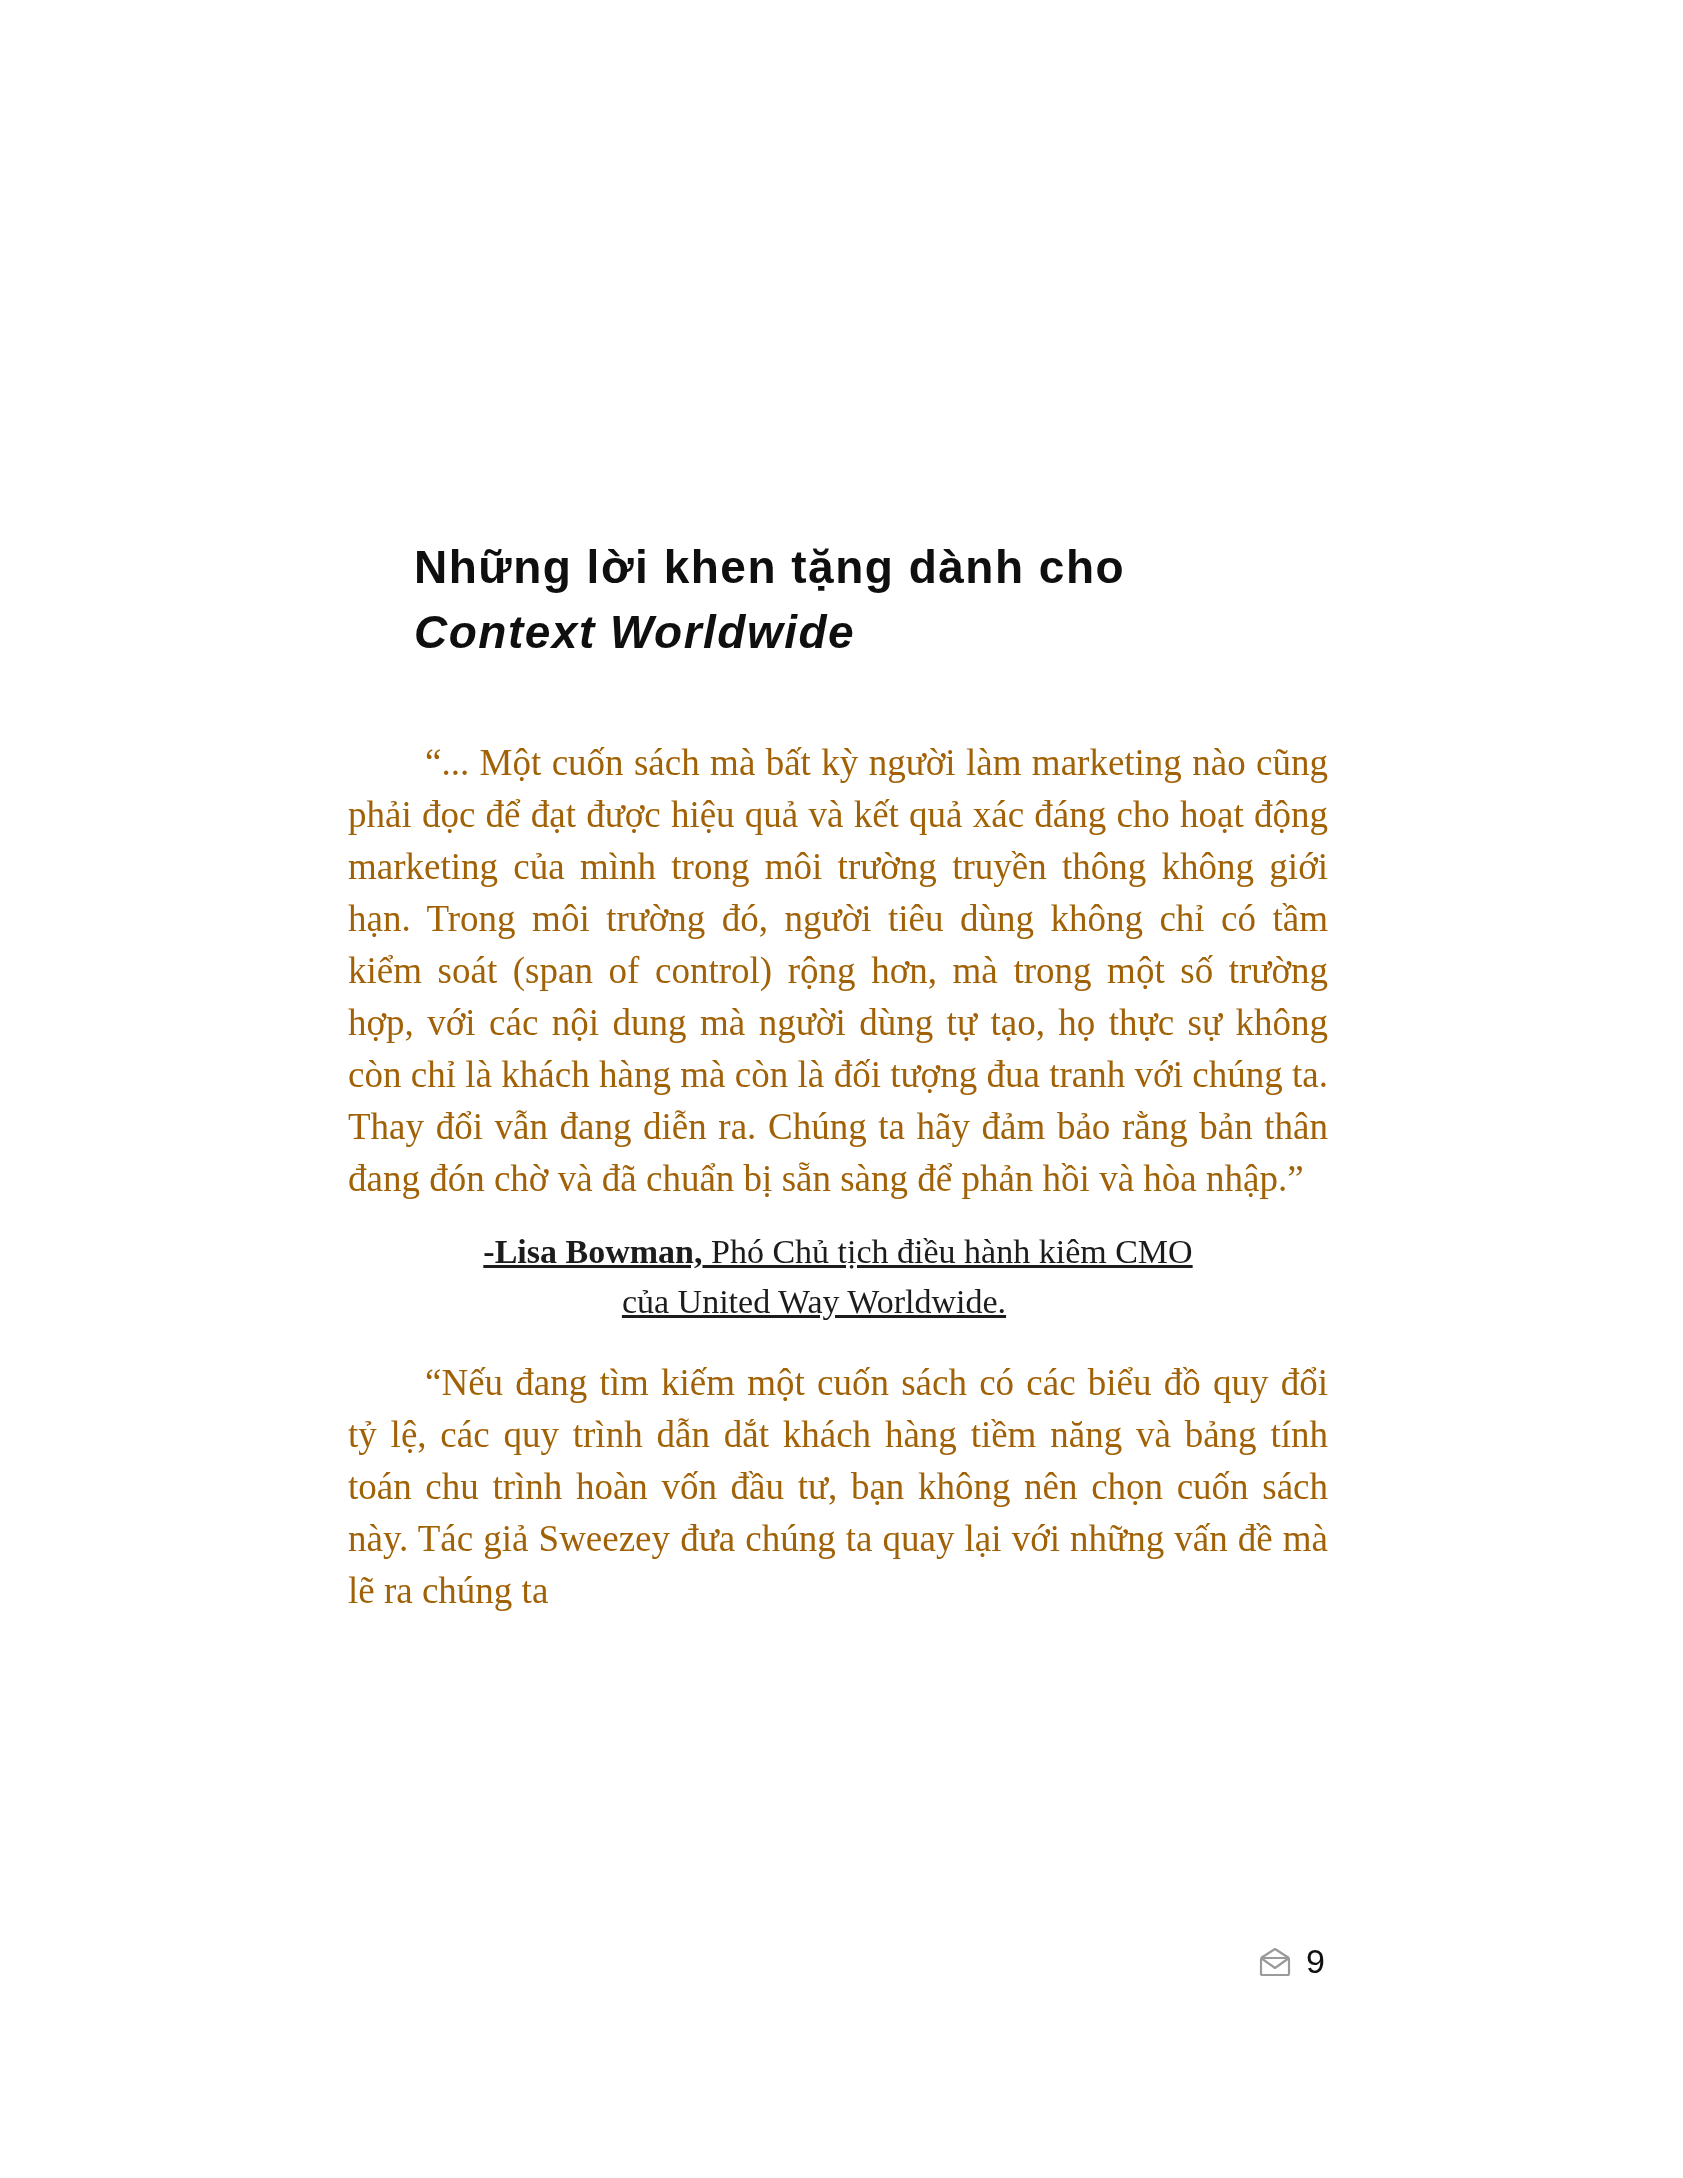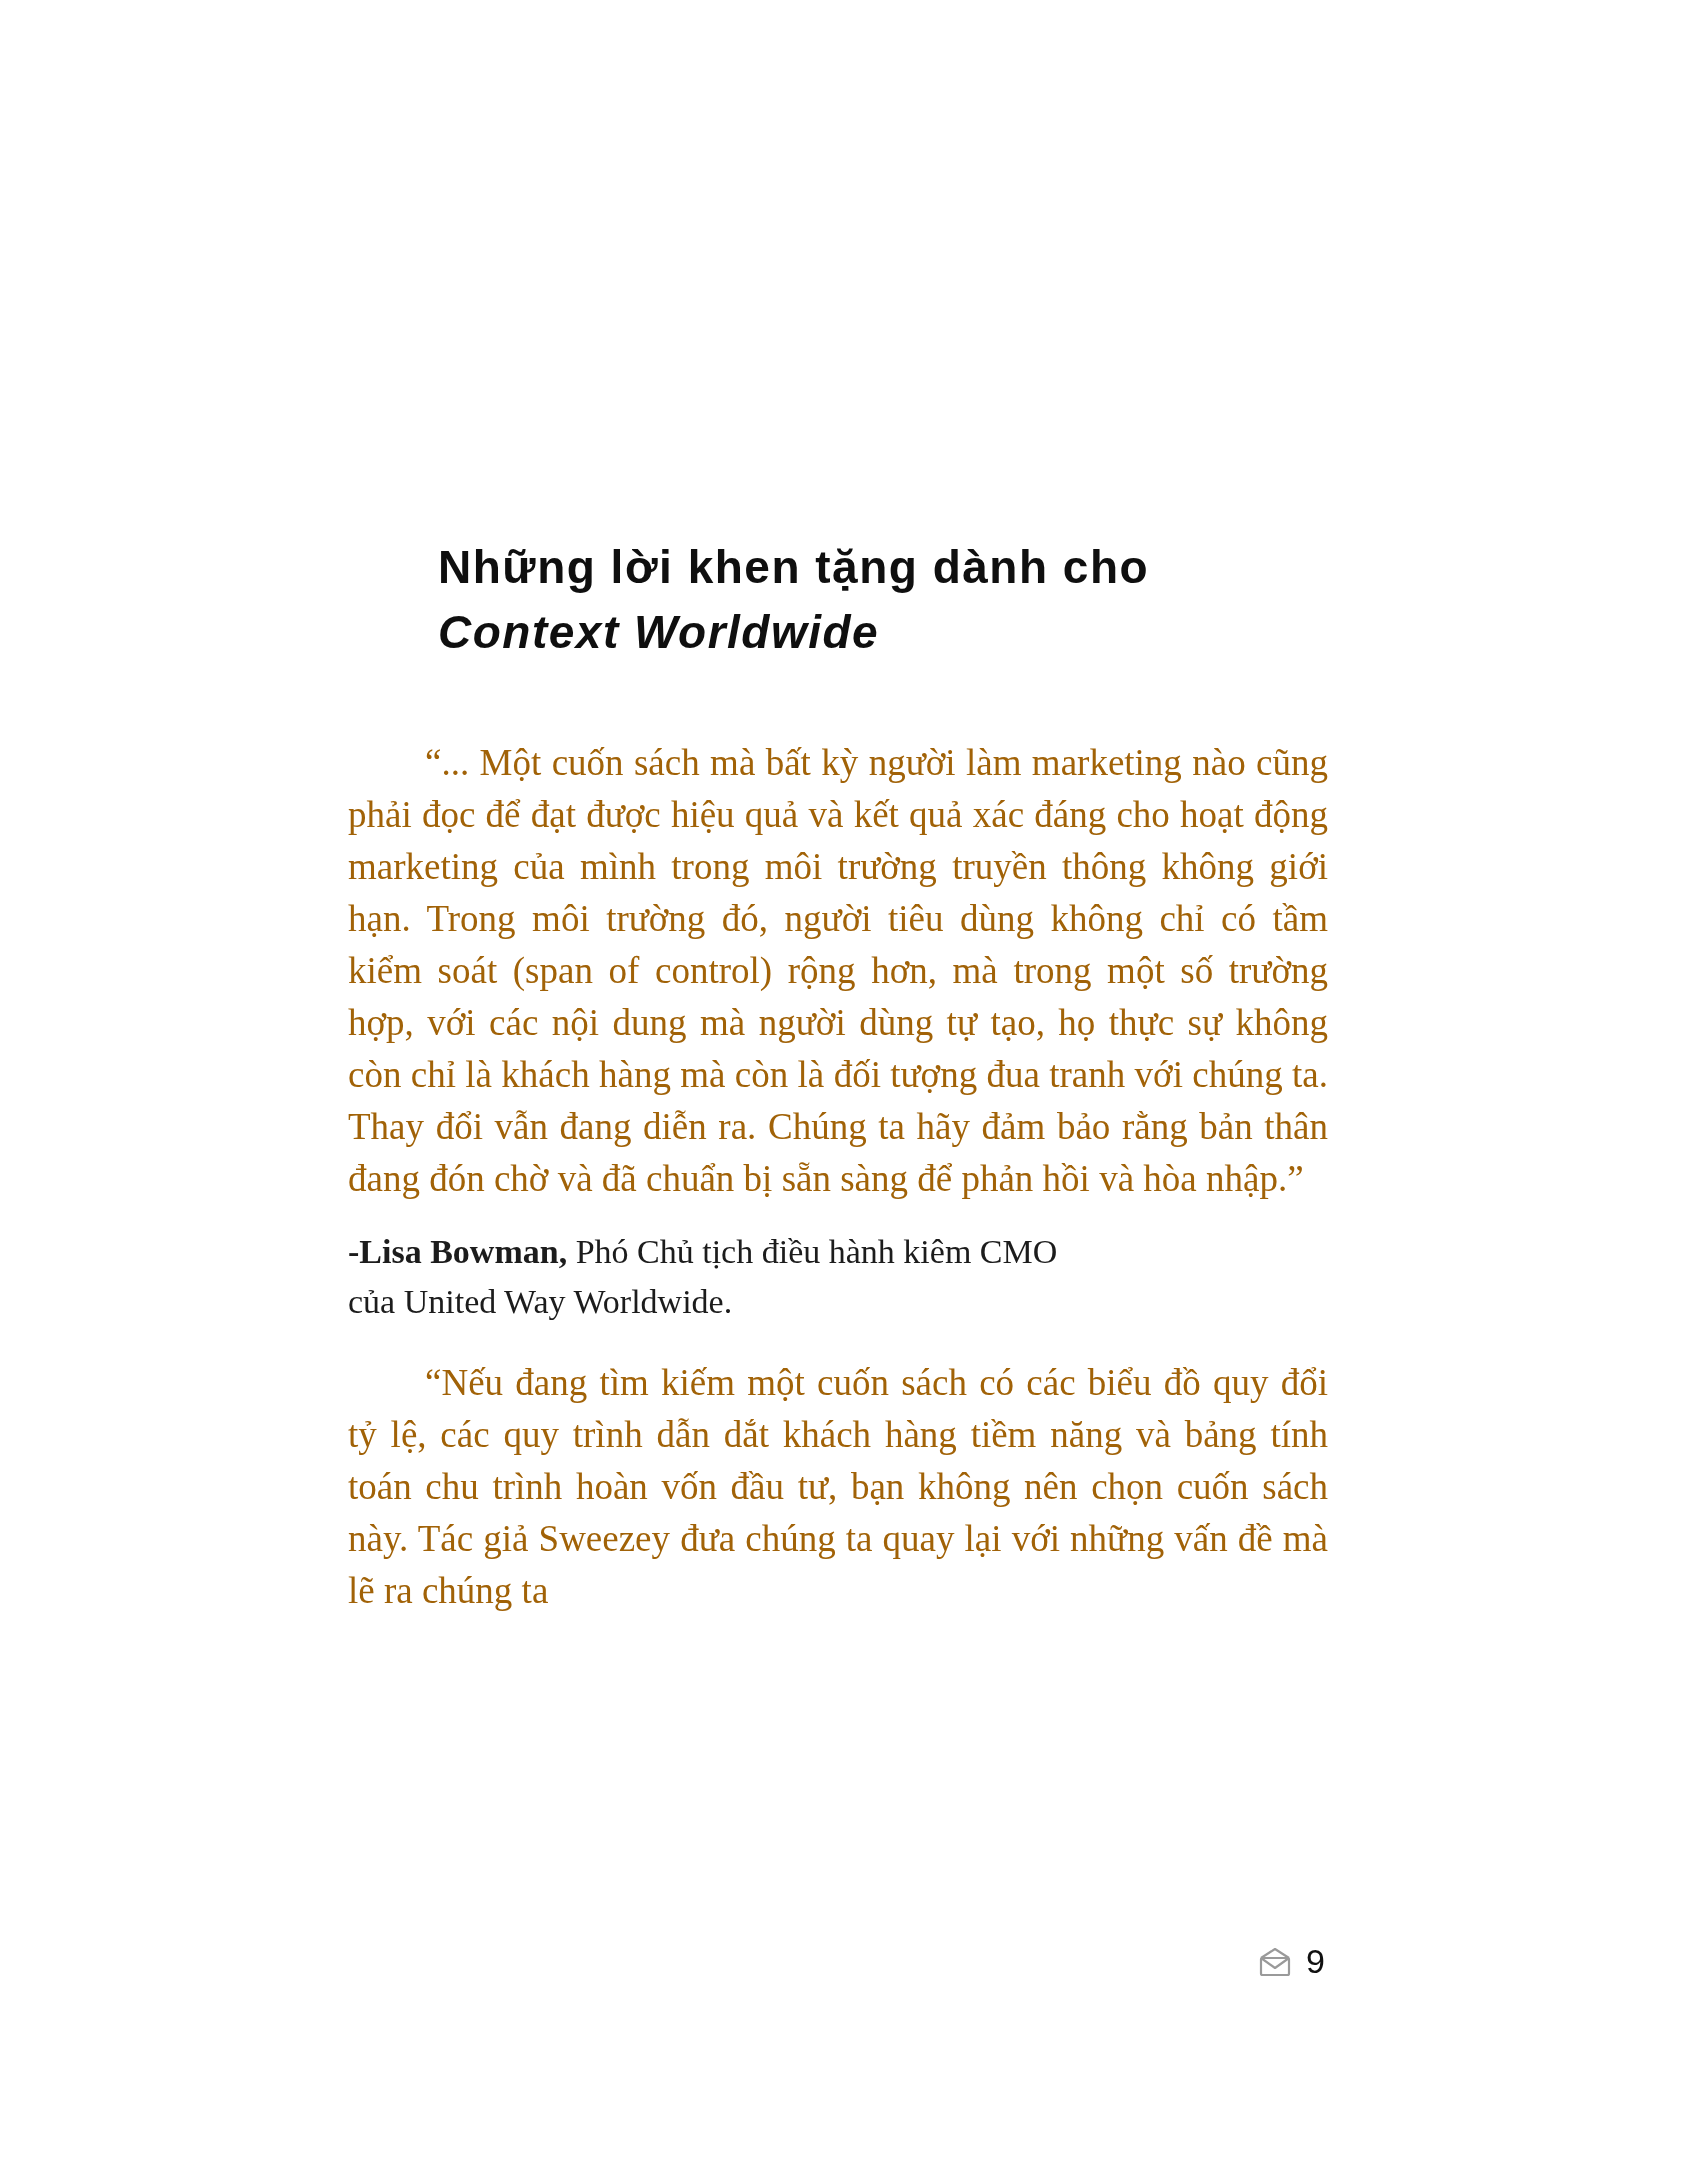--- a/index.html
+++ b/index.html
@@ -26,39 +26,40 @@
     top: 535px;
     width: 980px;
   }
   .heading {
     font-family: "Liberation Sans", sans-serif;
     font-weight: 700;
     font-size: 46px;
     line-height: 1.42;
     letter-spacing: 1.5px;
     color: #0f0f0f;
-    margin: 0 0 71px 90px;
+    margin: 0 0 71px 66px;
   }
   .heading .heading-line2 {
     font-style: italic;
   }
   .para {
     font-size: 37px;
     line-height: 52px;
     text-align: justify;
     text-indent: 77px;
     margin: 0;
     color: #a16207;
   }
   .attribution {
     margin: 22px 0 30px 0;
     font-size: 34px;
     line-height: 50px;
-    text-align: left;
+    text-align: center;
     color: #1c1c1c;
+    text-decoration: underline;
   }
   .attribution .attr-name {
     font-weight: 700;
   }
   .attribution .attr-line2 {
     margin-right: 48px;
   }
   .footer {
     position: absolute;
     top: 1942px;

